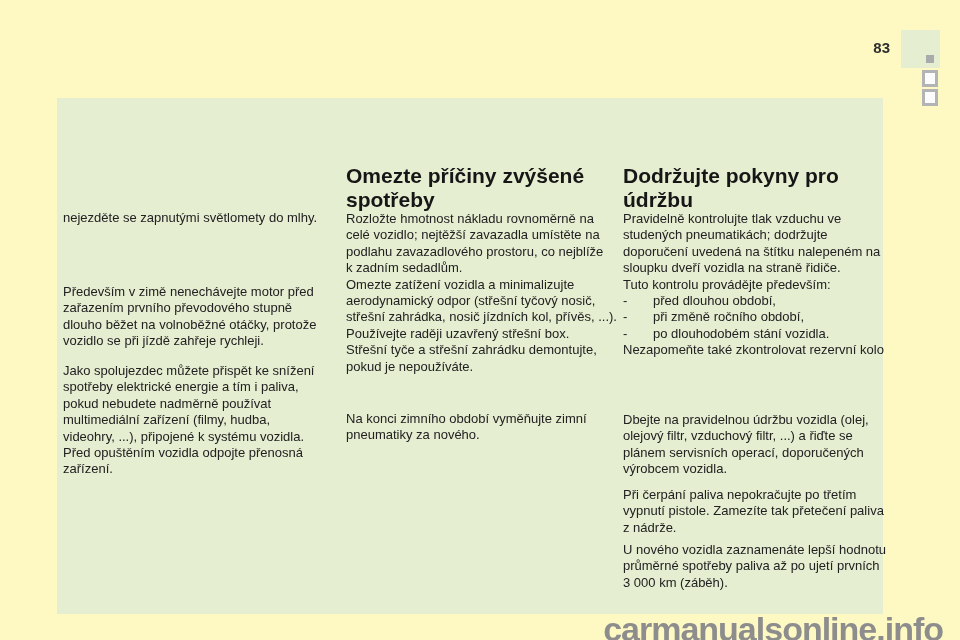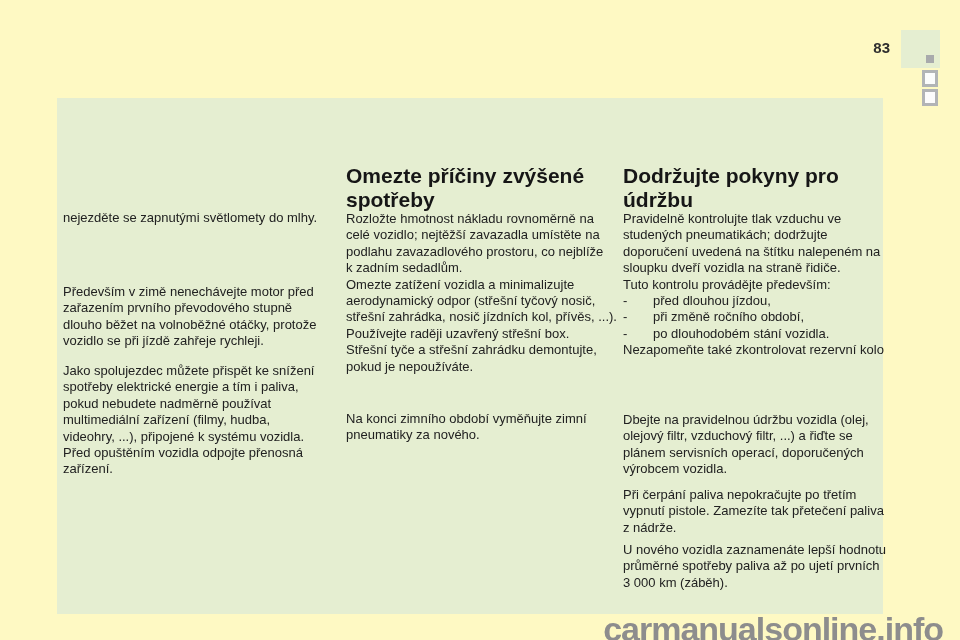--- a/index.html
+++ b/index.html
@@ -119,21 +119,21 @@
       <div class="flow" style="top:113px">
         <div>
             <div class="ln">Pravidelně kontrolujte tlak vzduchu ve</div>
             <div class="ln">studených pneumatikách; dodržujte</div>
             <div class="ln">doporučení uvedená na štítku nalepeném na</div>
             <div class="ln">sloupku dveří vozidla na straně řidiče.</div>
             <div class="ln">Tuto kontrolu provádějte především:</div>
           </div>
         <div class="li">
           <span class="dash">-</span>
-          <span class="li-text">před dlouhou jízdou,</span>
+          <span class="li-text">před dlouhou období,</span>
         </div>
         <div class="li">
           <span class="dash">-</span>
           <span class="li-text">při změně ročního období,</span>
         </div>
         <div class="li">
           <span class="dash">-</span>
           <span class="li-text">po dlouhodobém stání vozidla.</span>
         </div>
         <div>

